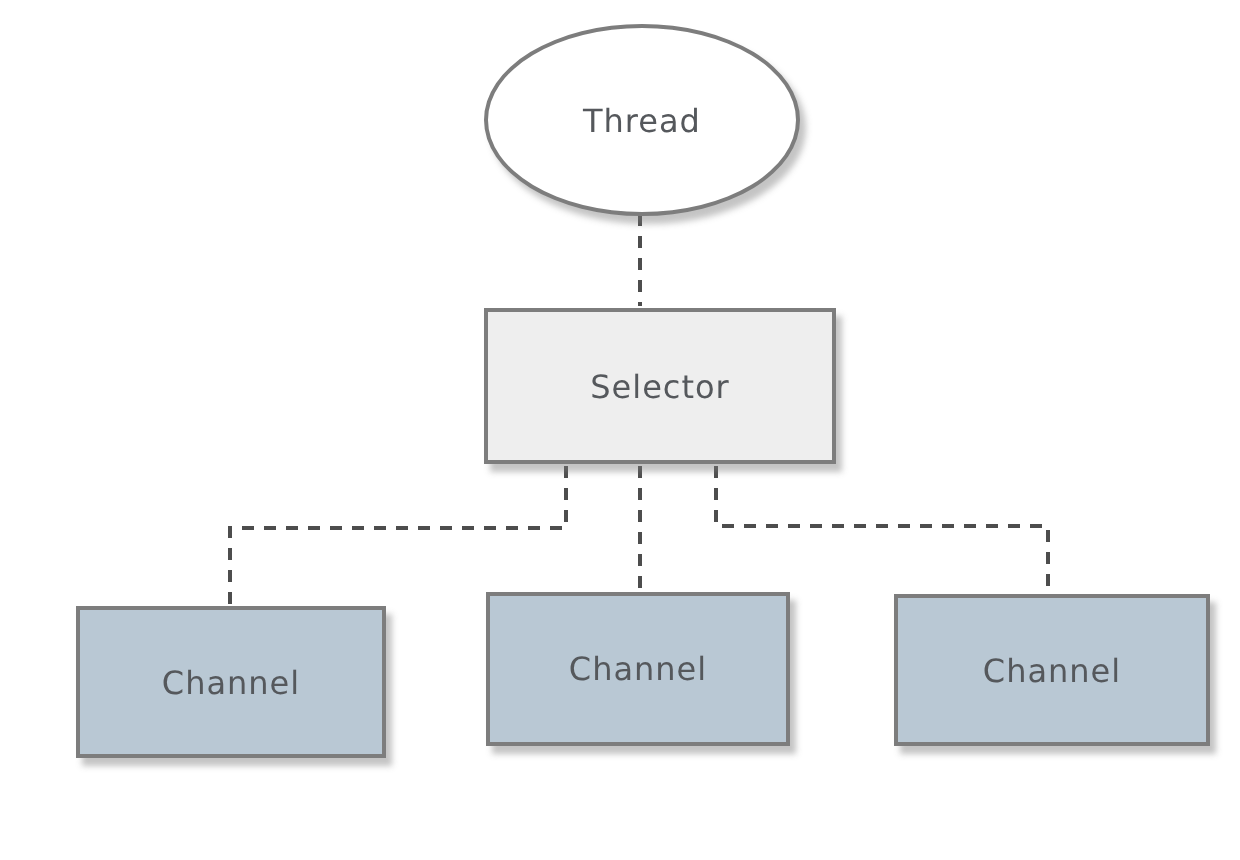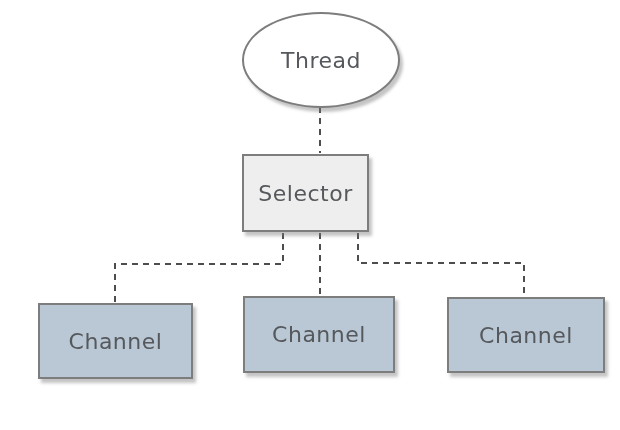--- a/index.html
+++ b/index.html
@@ -20,27 +20,27 @@
   }
   .node {
     position: absolute;
     z-index: 1;
     display: flex;
     align-items: center;
     justify-content: center;
     border: 2px solid #7d7d7d;
     box-sizing: border-box;
     box-shadow: 3px 4px 3px rgba(125,125,125,0.45);
-    font-size: 22px;
+    font-size: 16px;
     letter-spacing: 0.5px;
   }
   .node-label { white-space: nowrap; }
   .ellipse { border-radius: 50%; }
   #node-thread   { left: 242px; top: 12px;  width: 158px; height: 96px; }
-  #node-selector { left: 242px; top: 154px; width: 127px; height: 78px; }
+  #node-selector { left: 242px; top: 154px; width: 176px; height: 78px; }
   #node-channel1 { left: 38px;  top: 303px; width: 155px; height: 76px; }
   #node-channel2 { left: 243px; top: 296px; width: 152px; height: 77px; }
   #node-channel3 { left: 447px; top: 297px; width: 158px; height: 76px; }
   .edge {
     fill: none;
     stroke-width: 2;
     stroke-dasharray: 6 5;
     stroke-linecap: butt;
   }
 </style>

